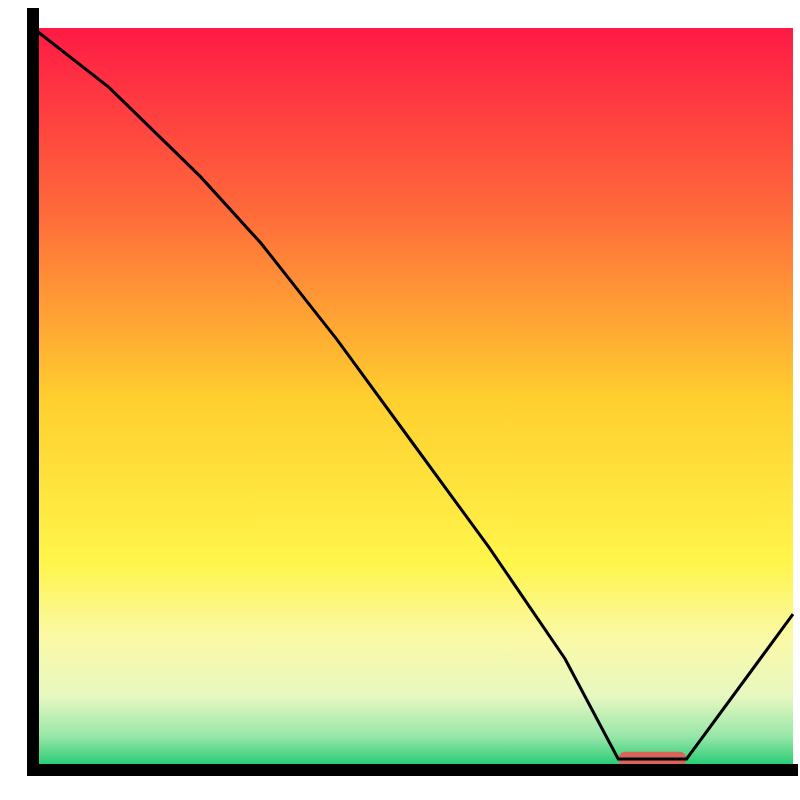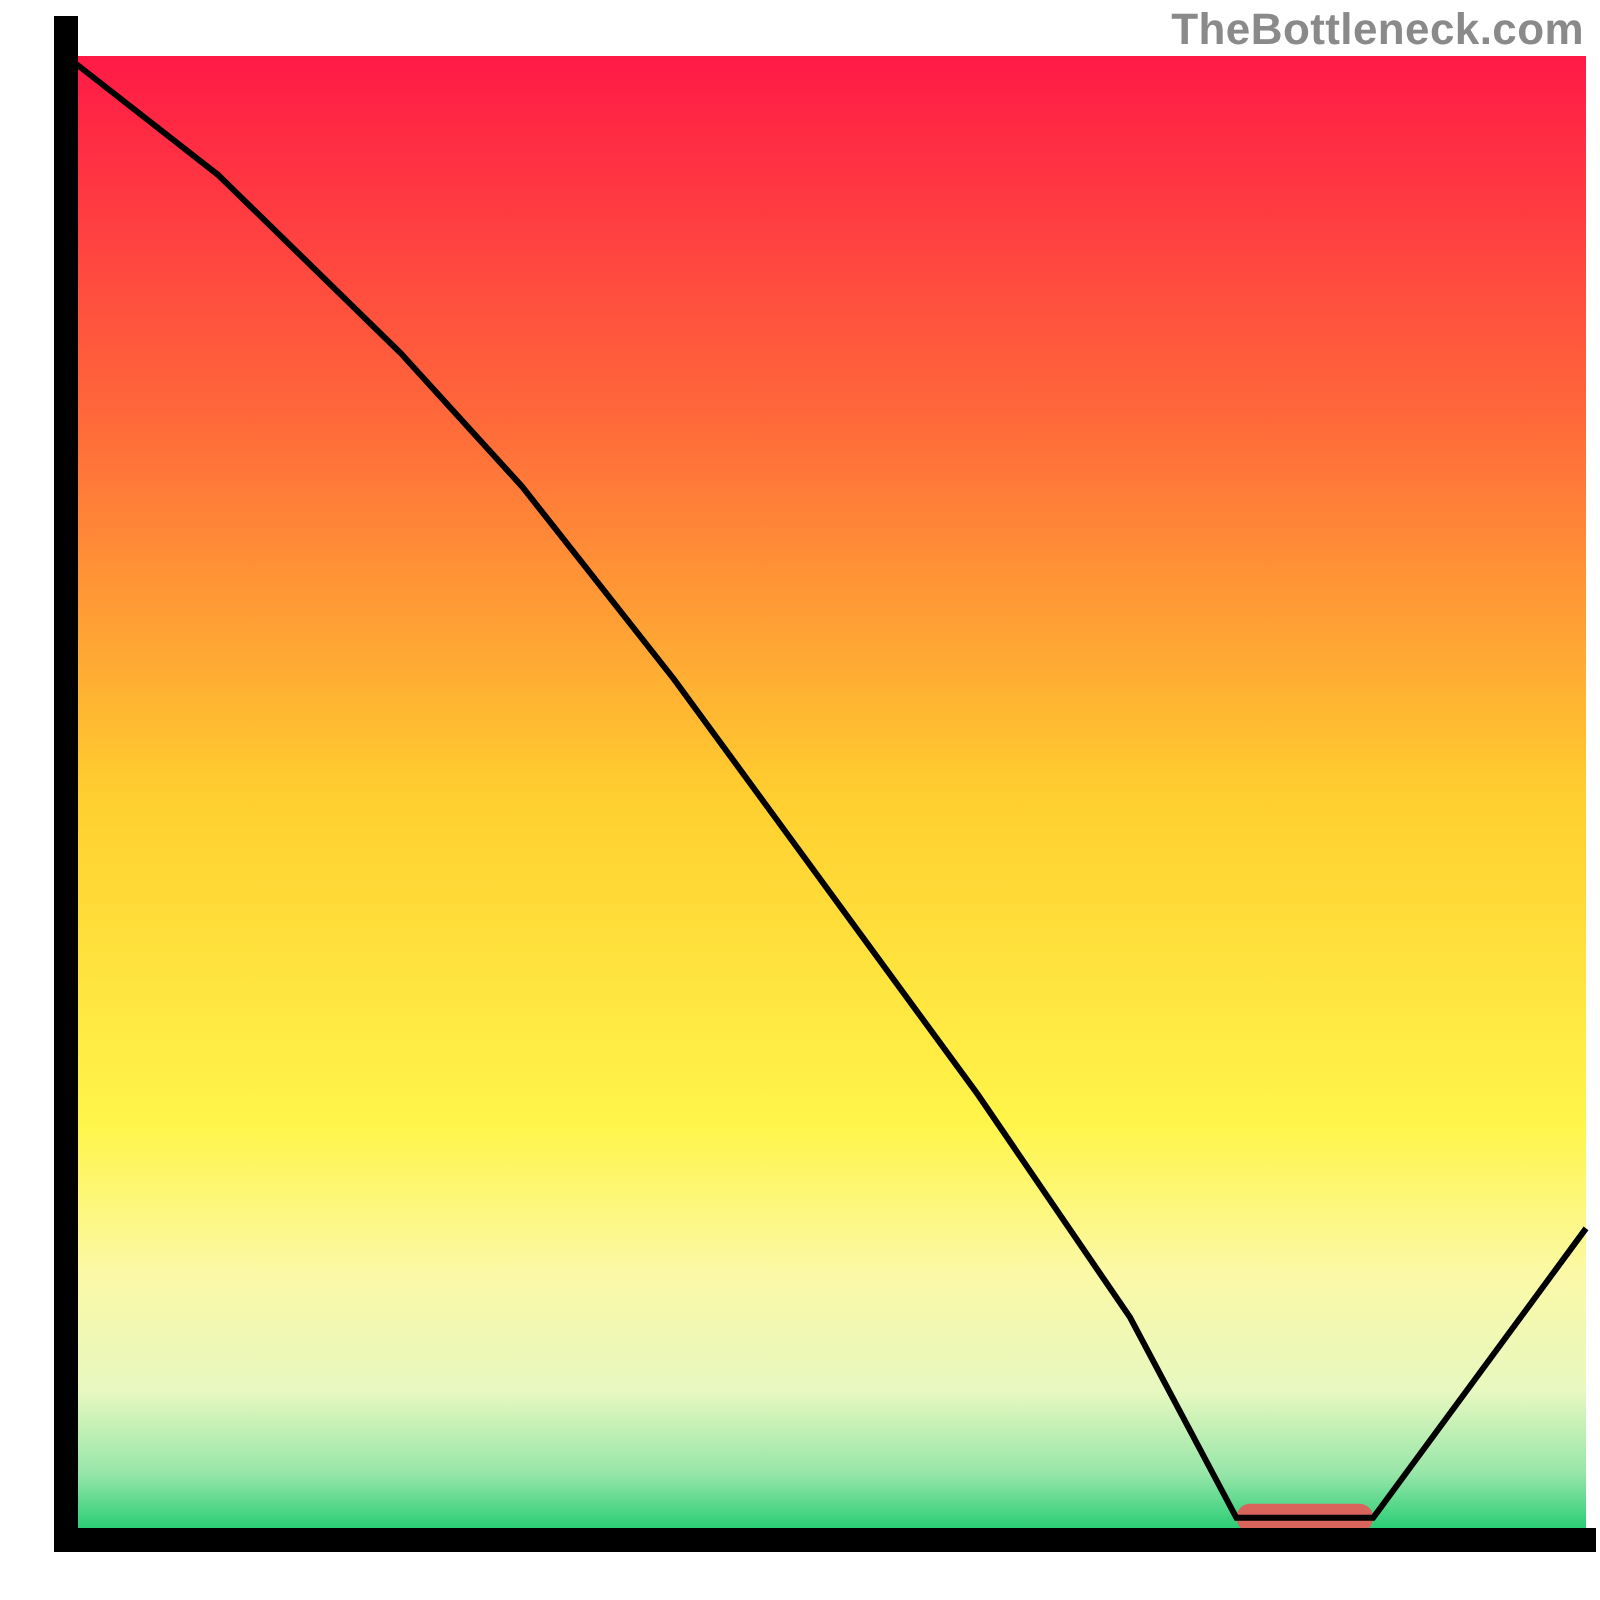--- a/index.html
+++ b/index.html
@@ -26,21 +26,20 @@
     user-select: none;
   }
   svg {
     display: block;
   }
 </style>
 </head>
 <body>
 
 <div class="stage">
-  <div class="watermark">TheBottleneck.com</div>
 
   <svg id="chart-svg" width="800" height="800" viewBox="0 0 800 800">
     <defs>
       <linearGradient id="bg-grad" x1="0" y1="0" x2="0" y2="1">
           <stop offset="0%" stop-color="#ff1a46"></stop>
           <stop offset="25%" stop-color="#ff6b3a"></stop>
           <stop offset="50%" stop-color="#ffcf2f"></stop>
           <stop offset="72%" stop-color="#fff54a"></stop>
           <stop offset="82%" stop-color="#fbf9a6"></stop>
           <stop offset="90%" stop-color="#e7f8c0"></stop>

